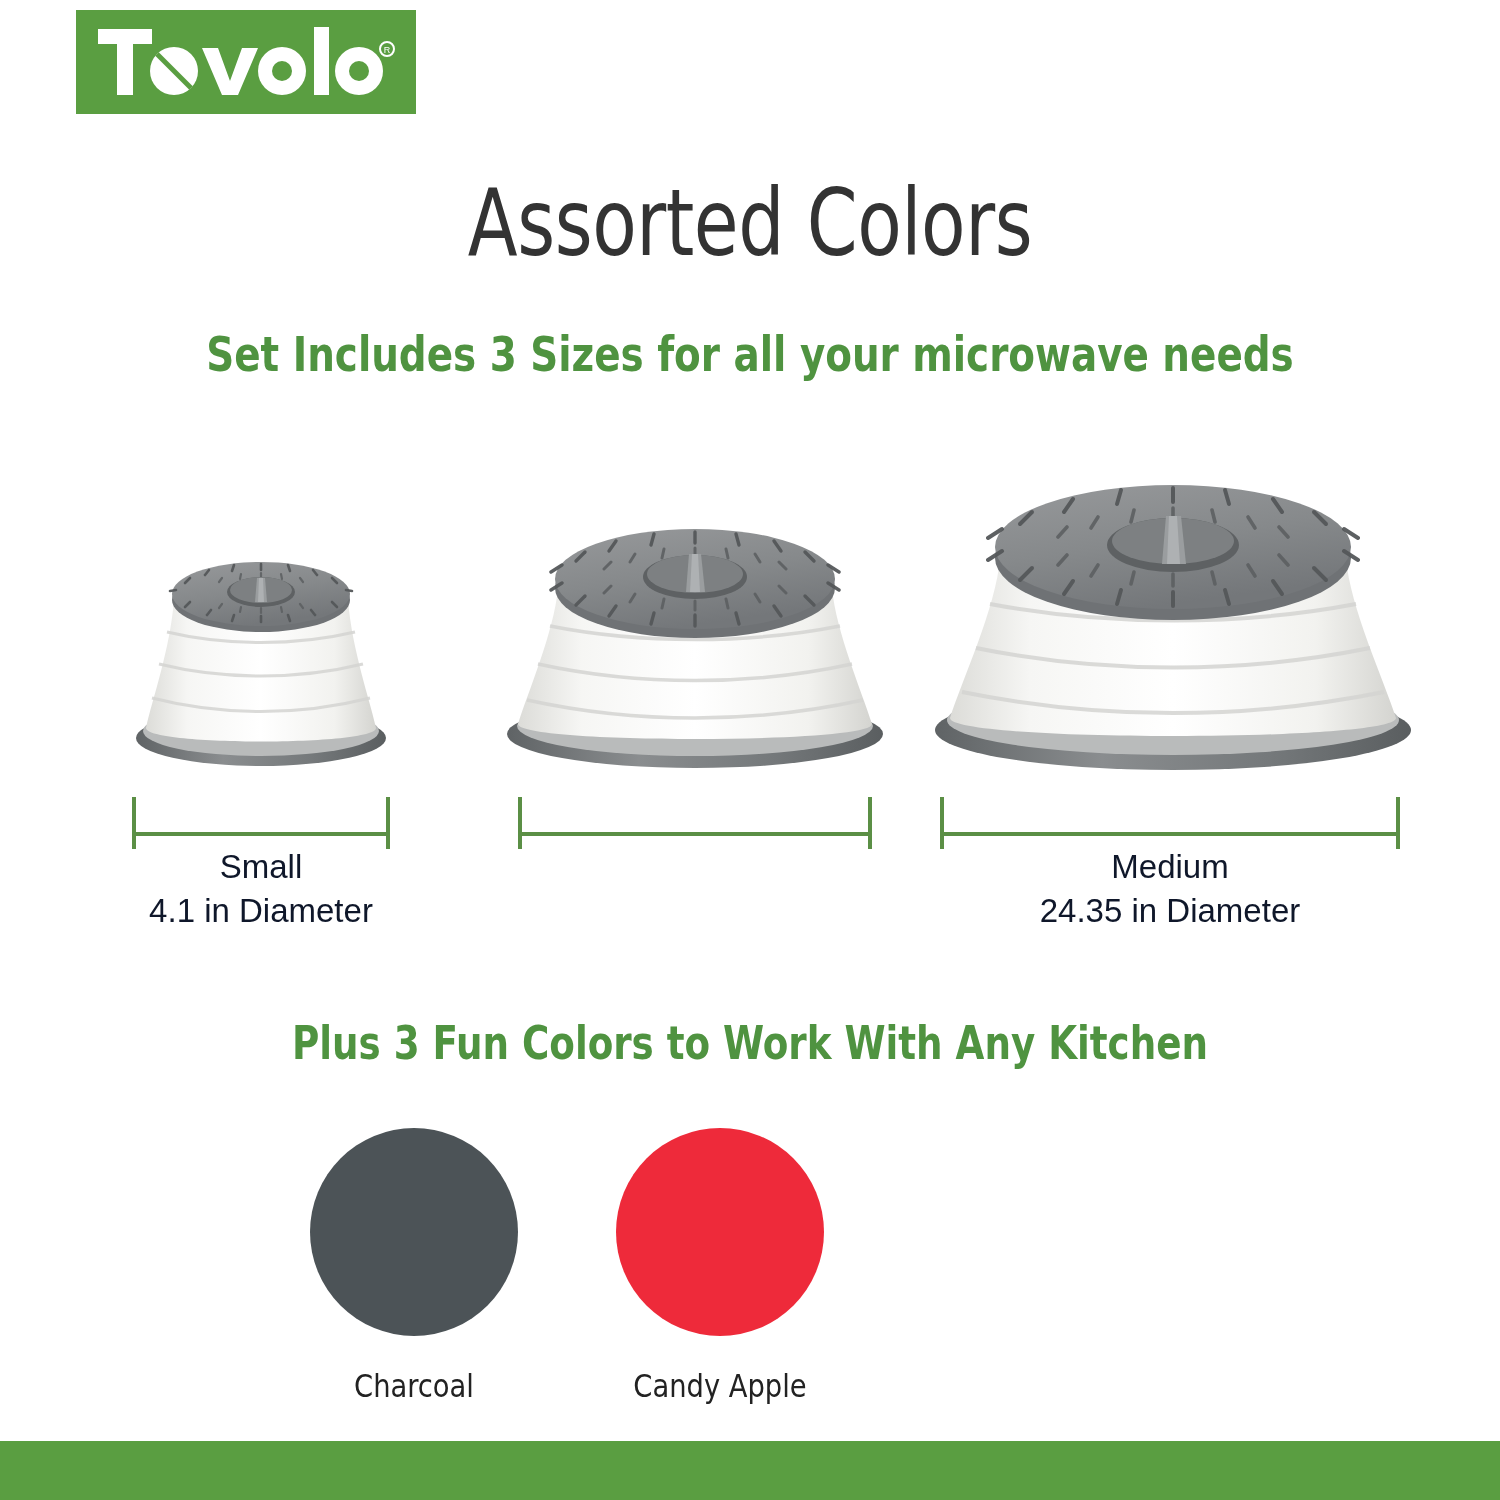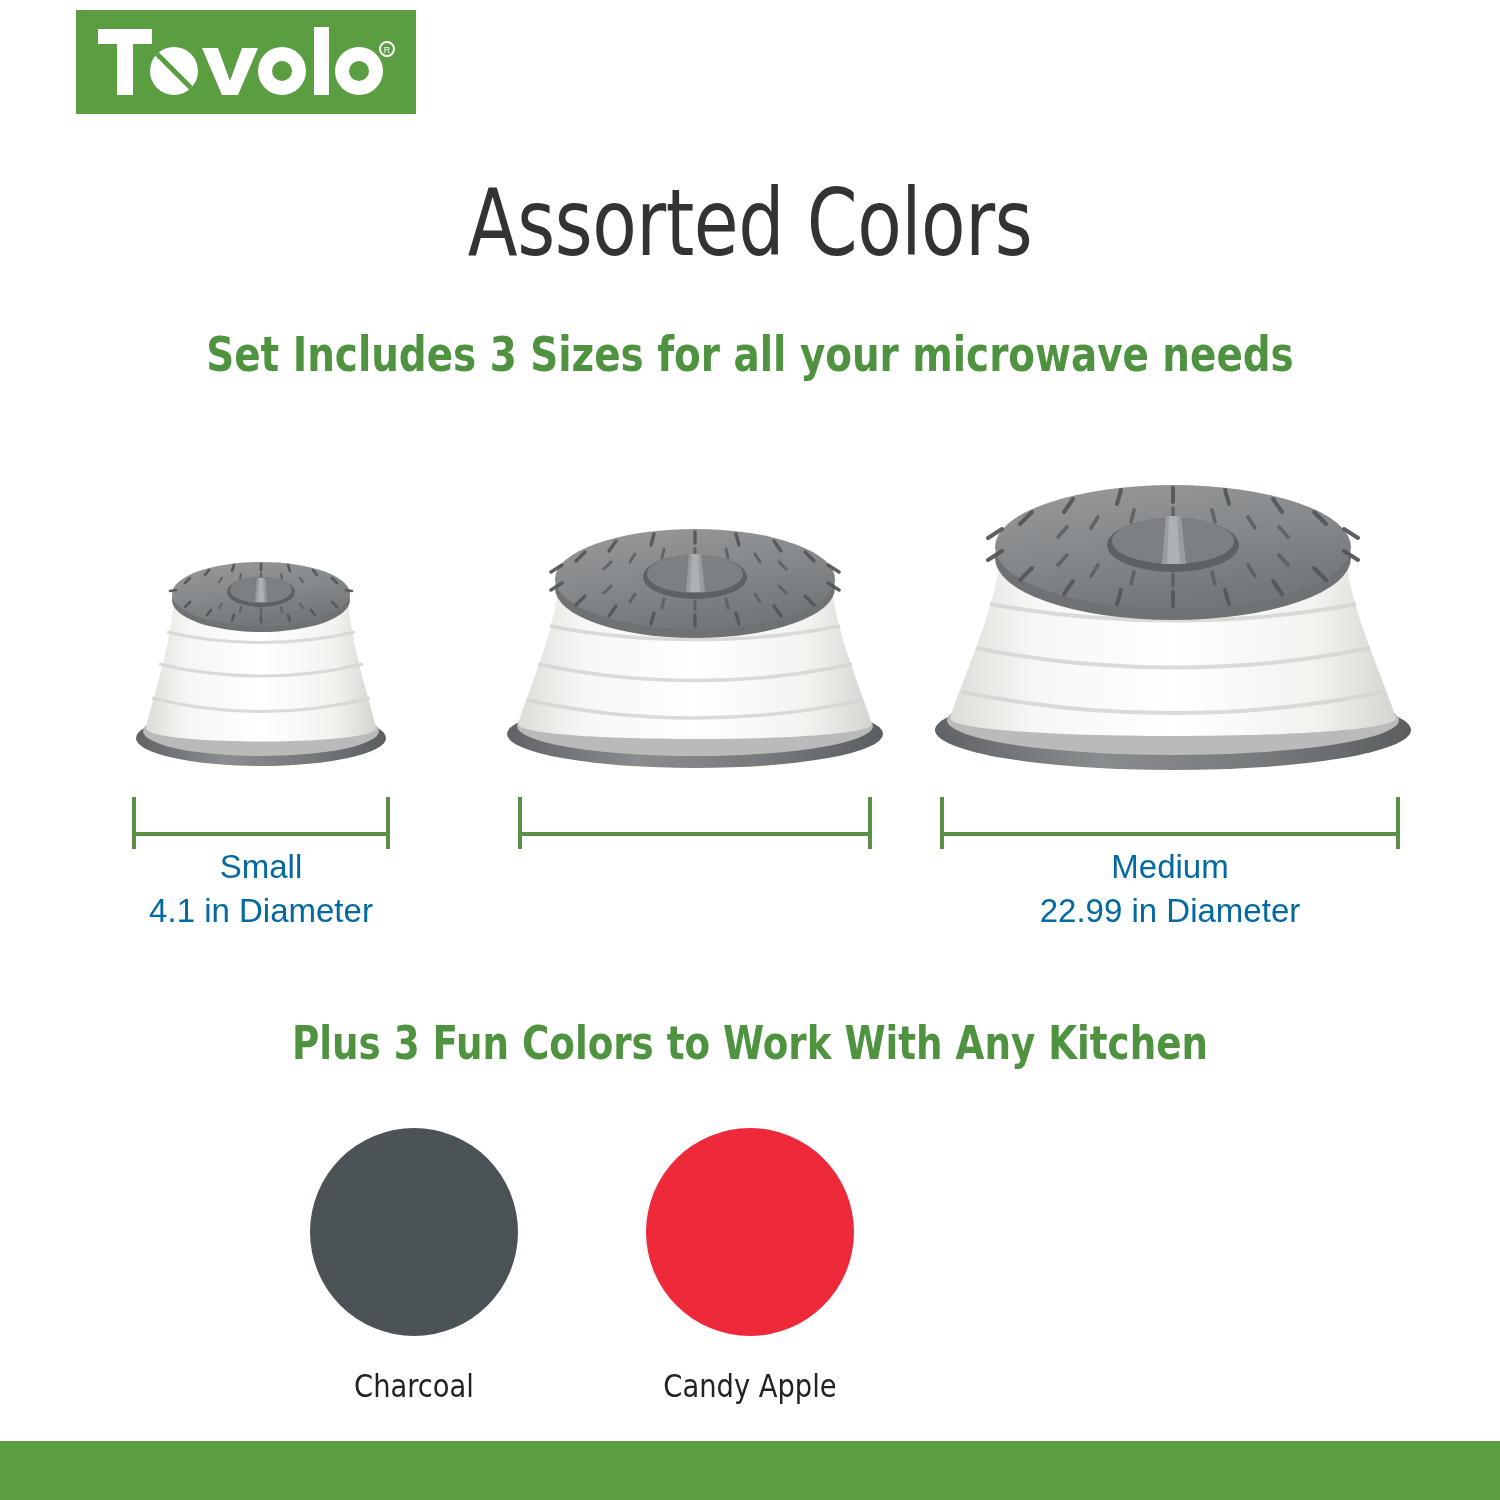--- a/index.html
+++ b/index.html
@@ -61,21 +61,21 @@
     position:absolute;left:0;top:35px;height:4px;width:100%;
     background:#5b8f45;
   }
   .bracket .cap{
     position:absolute;top:0;width:4px;height:52px;background:#5b8f45;
   }
   .bracket .cap.l{left:0;}
   .bracket .cap.r{right:0;}
   .size-label{
     position:absolute;top:48px;left:-40px;width:calc(100% + 80px);
-    text-align:center;color:#0369a1;
+    text-align:center;color:#0f172a;
     font-size:33px;line-height:1.33;
   }
 
   
   .swatches{position:absolute;left:0;top:1128px;width:1472px;height:300px;}
   .swatch{position:absolute;top:0;width:300px;text-align:center;}
   .dot{
     width:208px;height:208px;border-radius:50%;
     margin:0 auto;
   }
@@ -367,32 +367,32 @@
     <div class="size-label">
     </div>
   </div>
 
   <div class="bracket" style="left:940px;top:797px;width:460px;">
     <div class="cap l"></div>
     <div class="cap r"></div>
     <div class="bar"></div>
     <div class="size-label">
       <div>Medium</div>
-      <div>22.99 in Diameter</div>
+      <div>24.35 in Diameter</div>
     </div>
   </div>
 
   <div class="colors-heading">Plus 3 Fun Colors to Work With Any Kitchen</div>
 
   <div class="swatches">
     <div class="swatch" style="left:264px;">
       <div class="dot" style="background:#4c5357;"></div>
       <div class="swatch-label">Charcoal</div>
     </div>
-    <div class="swatch" style="left:600px;">
+    <div class="swatch" style="left:570px;">
       <div class="dot" style="background:#ee2a3a;"></div>
       <div class="swatch-label">Candy Apple</div>
     </div>
   </div>
 
   <div class="footer-bar"></div>
 
 </div>
 
 </body></html>

